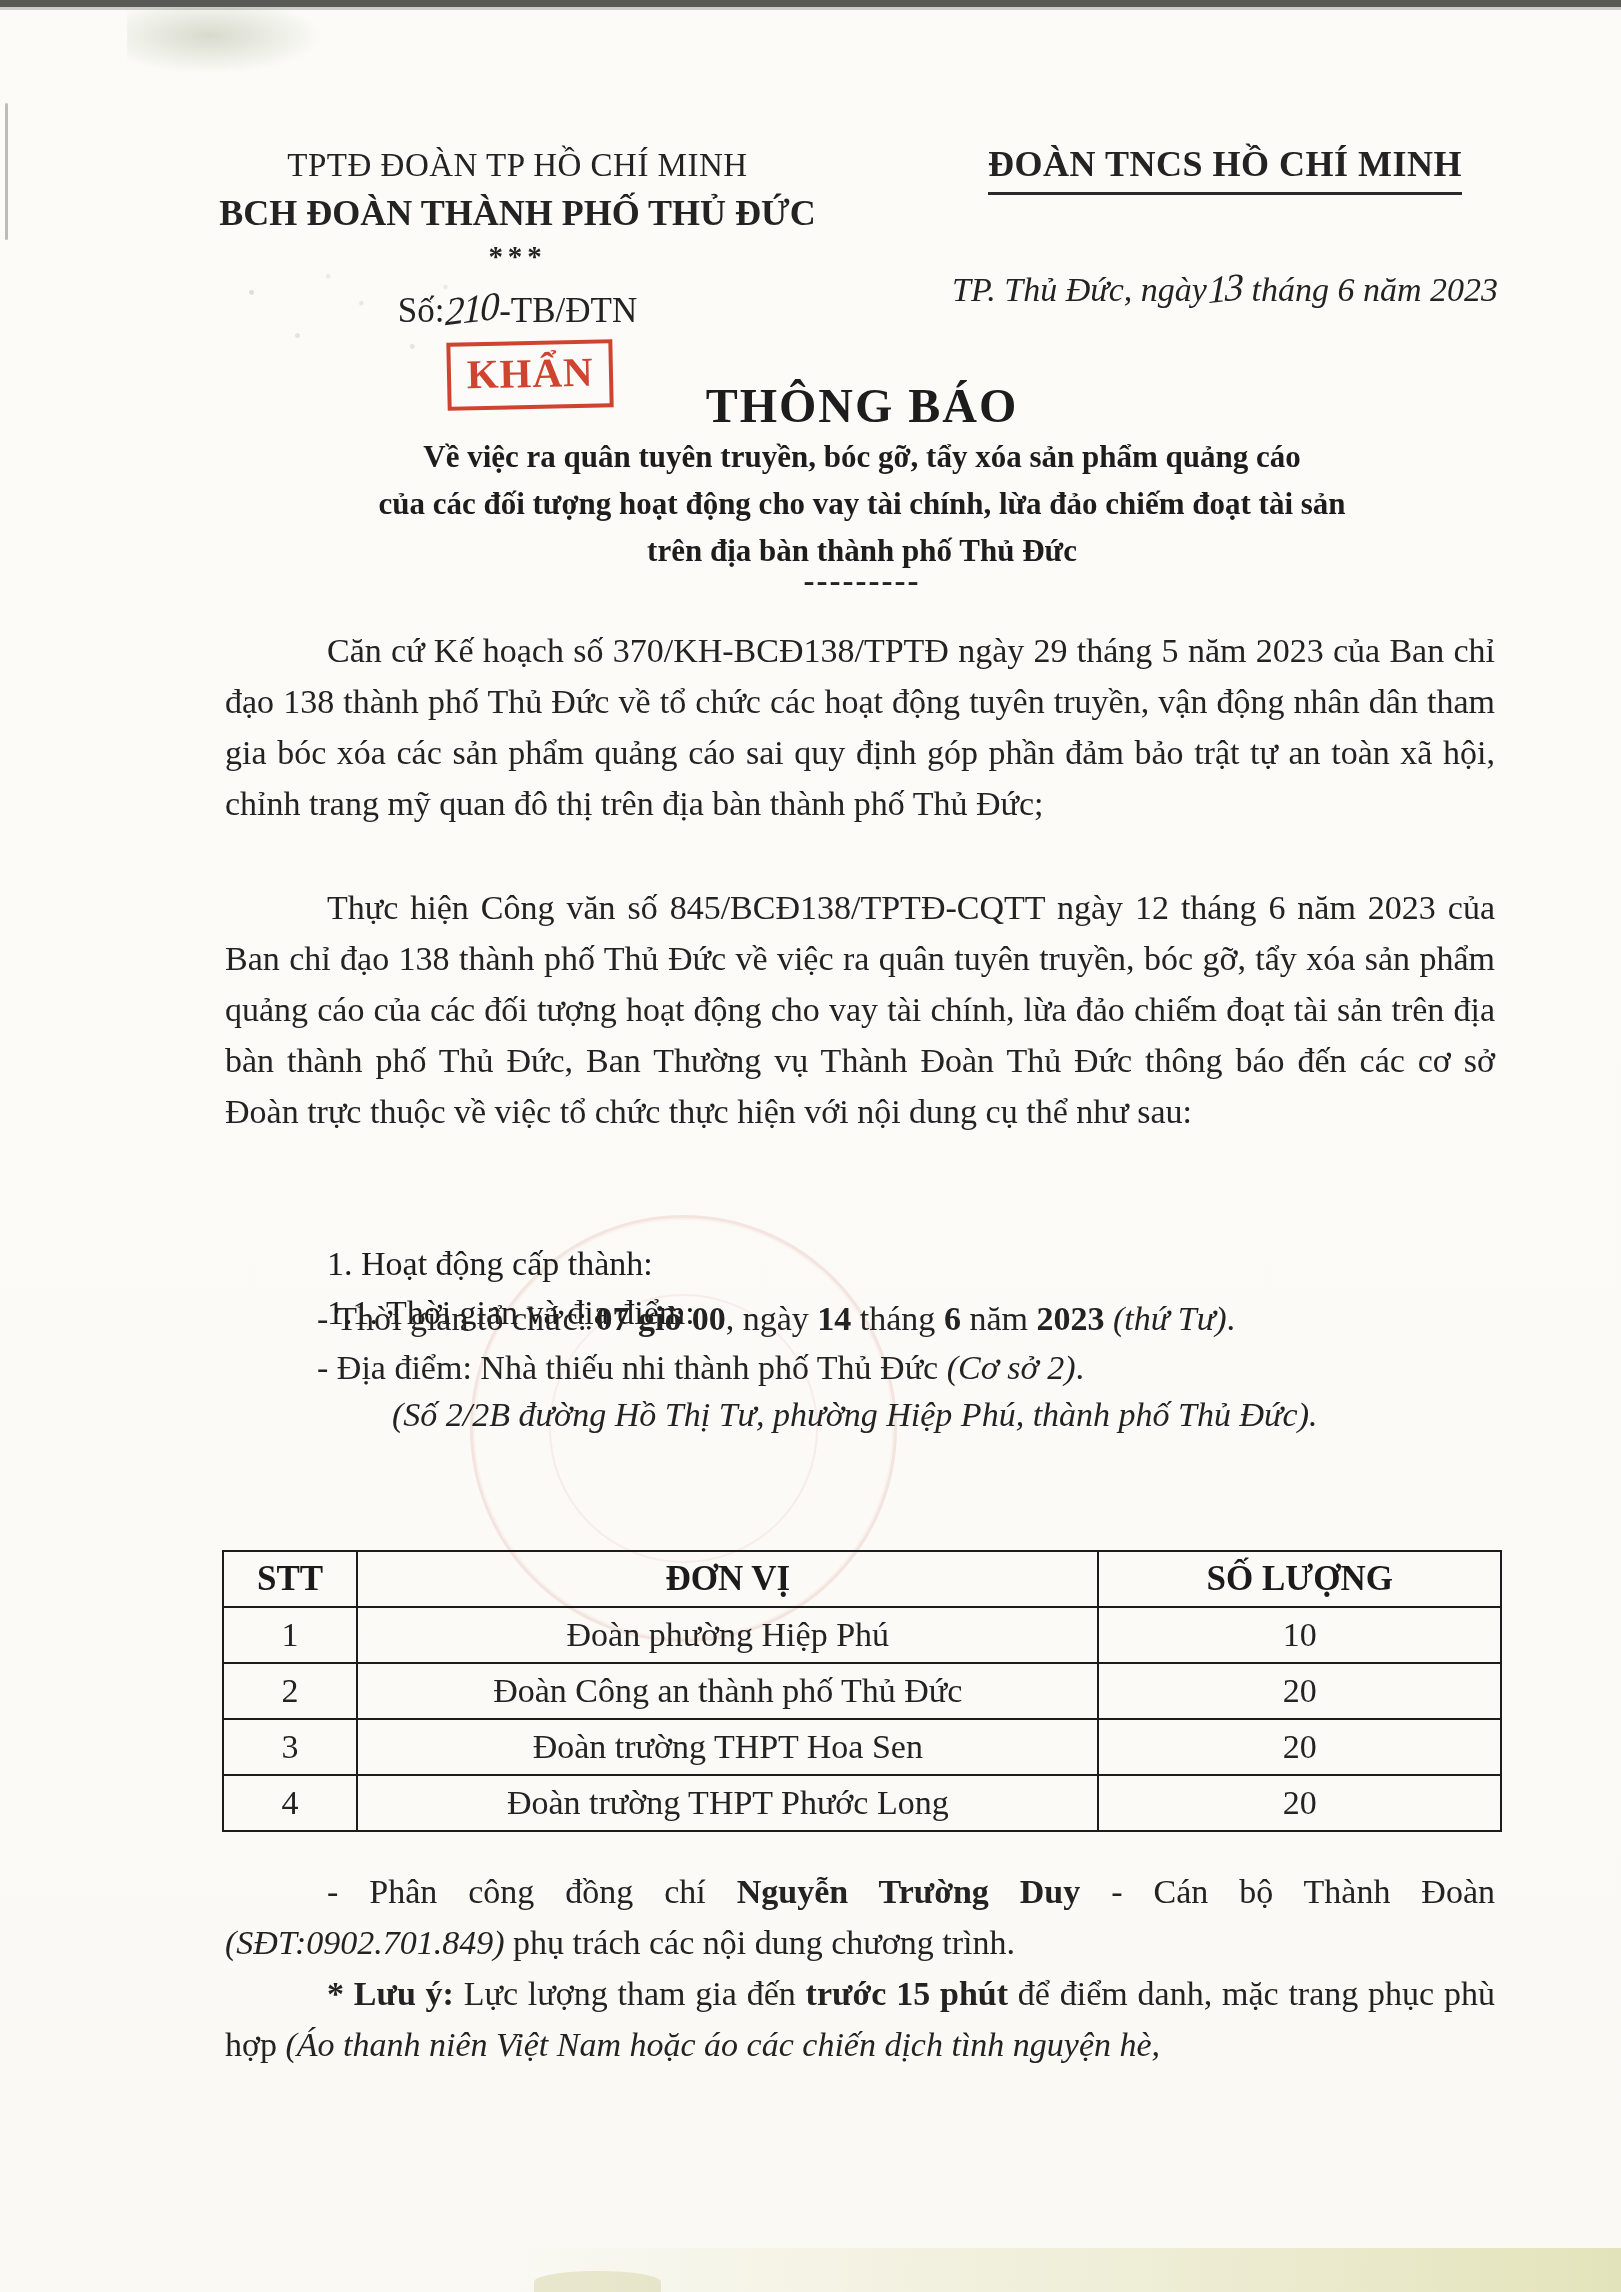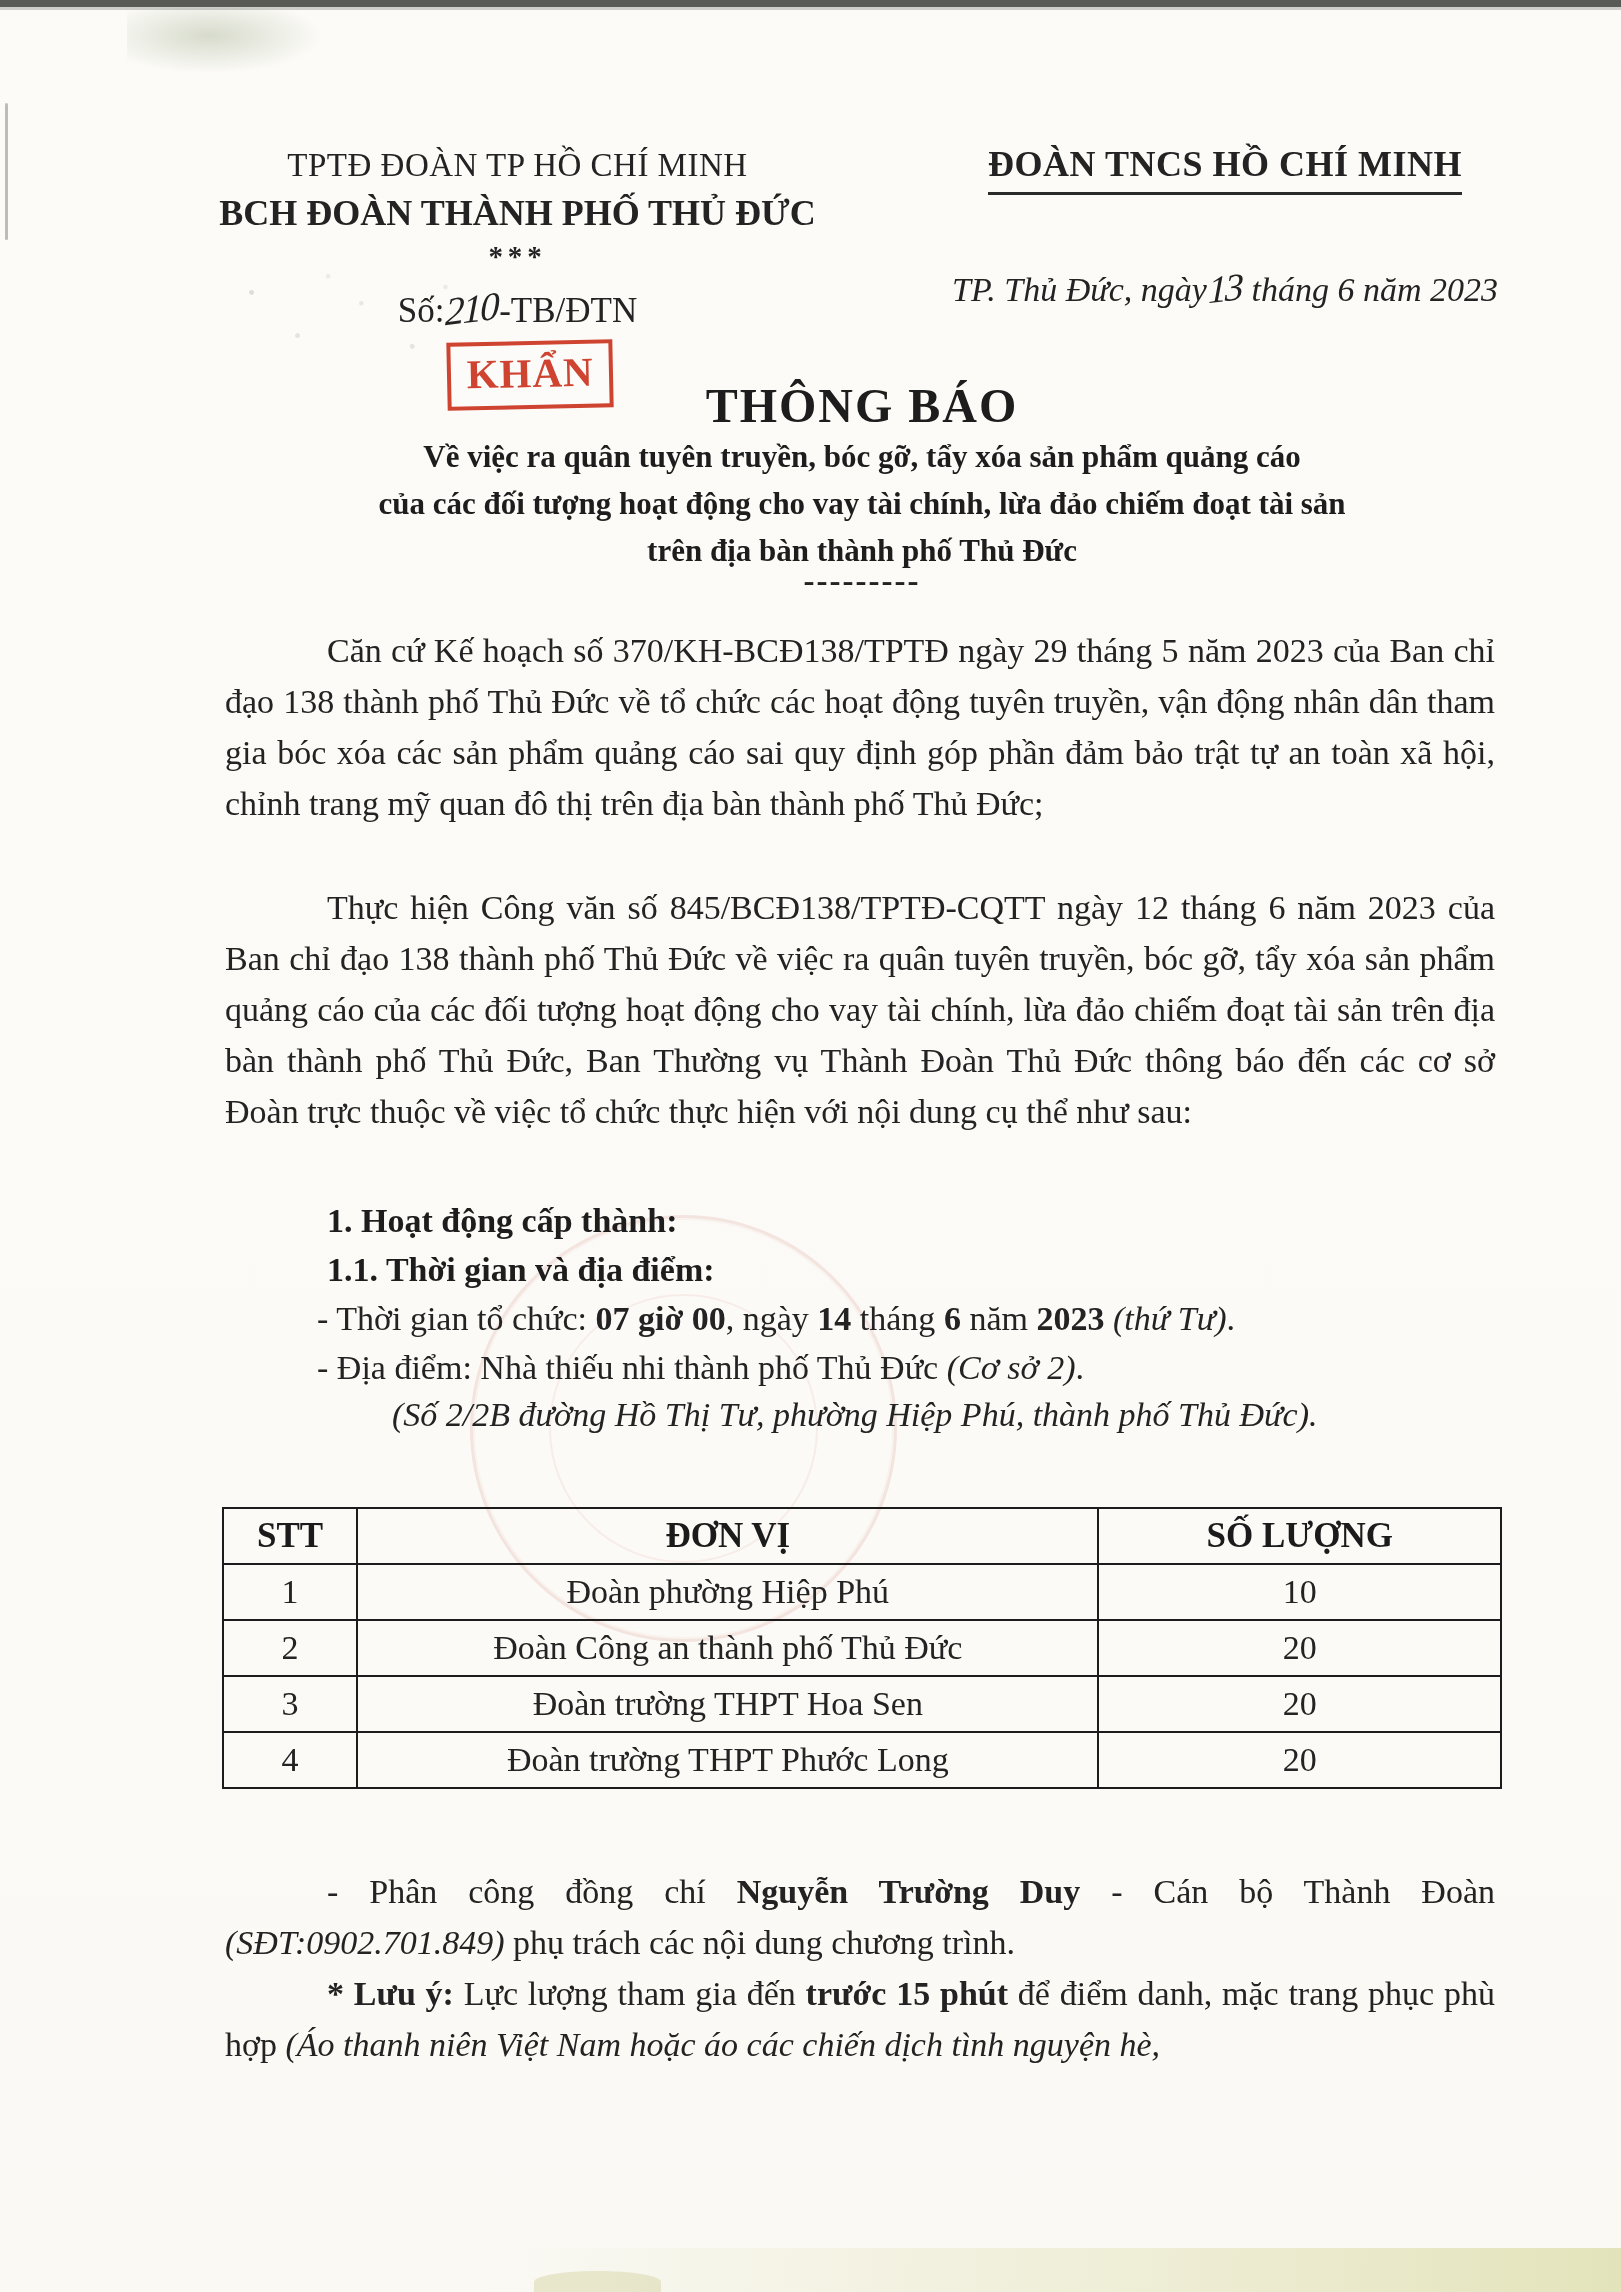--- a/index.html
+++ b/index.html
@@ -61,38 +61,38 @@
     font-size:31px;font-weight:bold;line-height:47px;color:#1d1d1d;}
   .dashes{position:absolute;left:225px;top:563px;width:1274px;text-align:center;
     font-size:33px;font-weight:bold;letter-spacing:2px;}
 
   
   .body-par{position:absolute;left:225px;width:1270px;font-size:34px;line-height:51px;
     text-align:justify;text-indent:102px;}
   #p1{top:625px;}
   #p2{top:882px;}
   .sec{position:absolute;left:225px;width:1270px;font-size:34px;line-height:45px;}
-  .sec.bold{font-weight:bold;color:#1d1d1d;}
+  .sec.bold{font-weight:normal;color:#1d1d1d;margin-top:43px;}
   #h1{top:1198px;padding-left:102px;}
   #h11{top:1247px;padding-left:102px;}
   #time{top:1296px;padding-left:92px;}
   #place{top:1345px;padding-left:92px;}
   #address{top:1392px;padding-left:167px;font-style:italic;}
   #h12{top:1450px;padding-left:102px;}
   #assign{top:1866px;}
   #note{top:1968px;}
 
   .b{font-weight:bold;}
   .i{font-style:italic;}
 
   
   table.force{position:absolute;left:222px;top:1507px;width:1280px;border-collapse:collapse;
     font-size:34px;color:#232323;}
   table.force th,table.force td{border:2px solid #1c1c1c;padding:0 7.8px;height:54px;vertical-align:middle;}
-  table.force{border:2.9px solid #1c1c1c;}
+  table.force{border:2.9px solid #1c1c1c;margin-top:43px;}
   table.force th{font-weight:bold;text-align:center;font-size:35px;color:#1b1b1b;}
   td.c{text-align:center;}
   td.unit{text-align:center;padding-left:21.6px;}
   tr.total td{font-weight:bold;text-align:center;color:#1b1b1b;}
   col.c1{width:10.5%;}col.c2{width:58%;}col.c3{width:31.5%;}
 </style>
 </head>
 <body>
 
 <div class="page">

